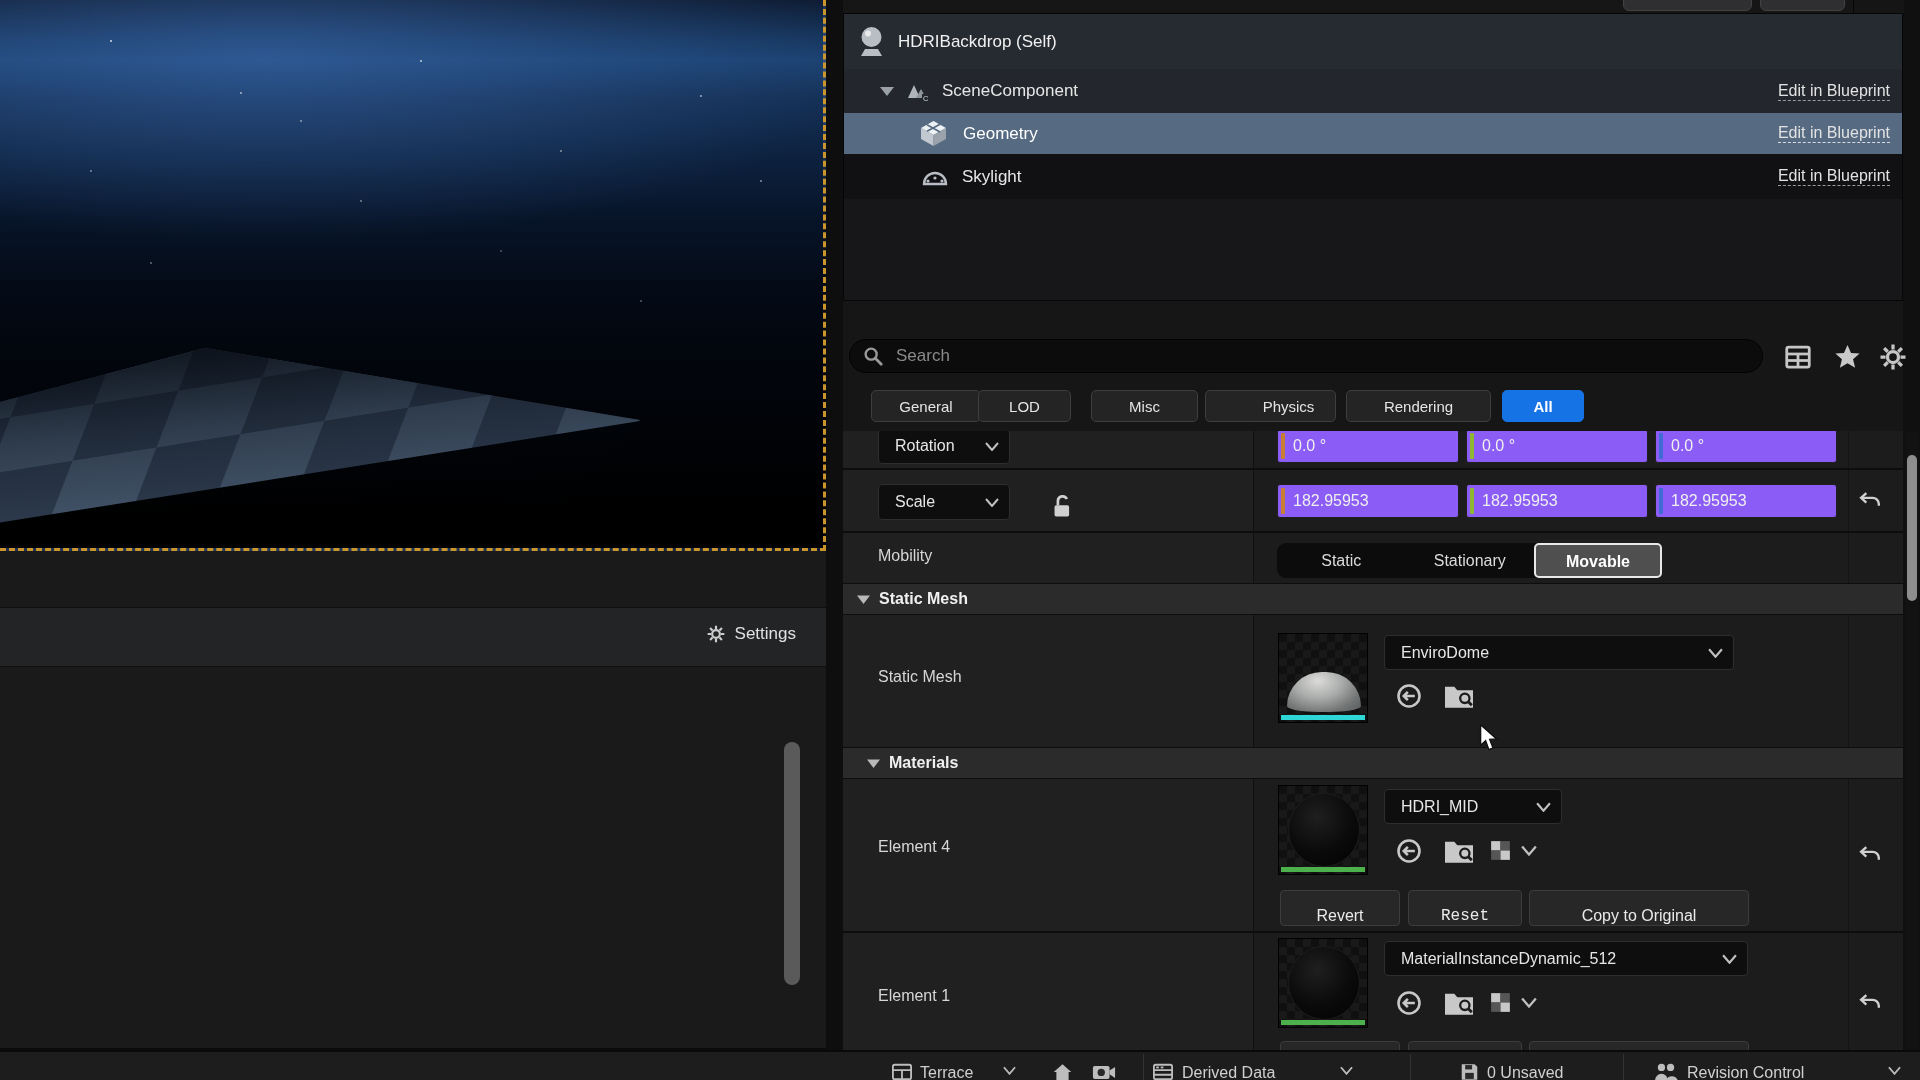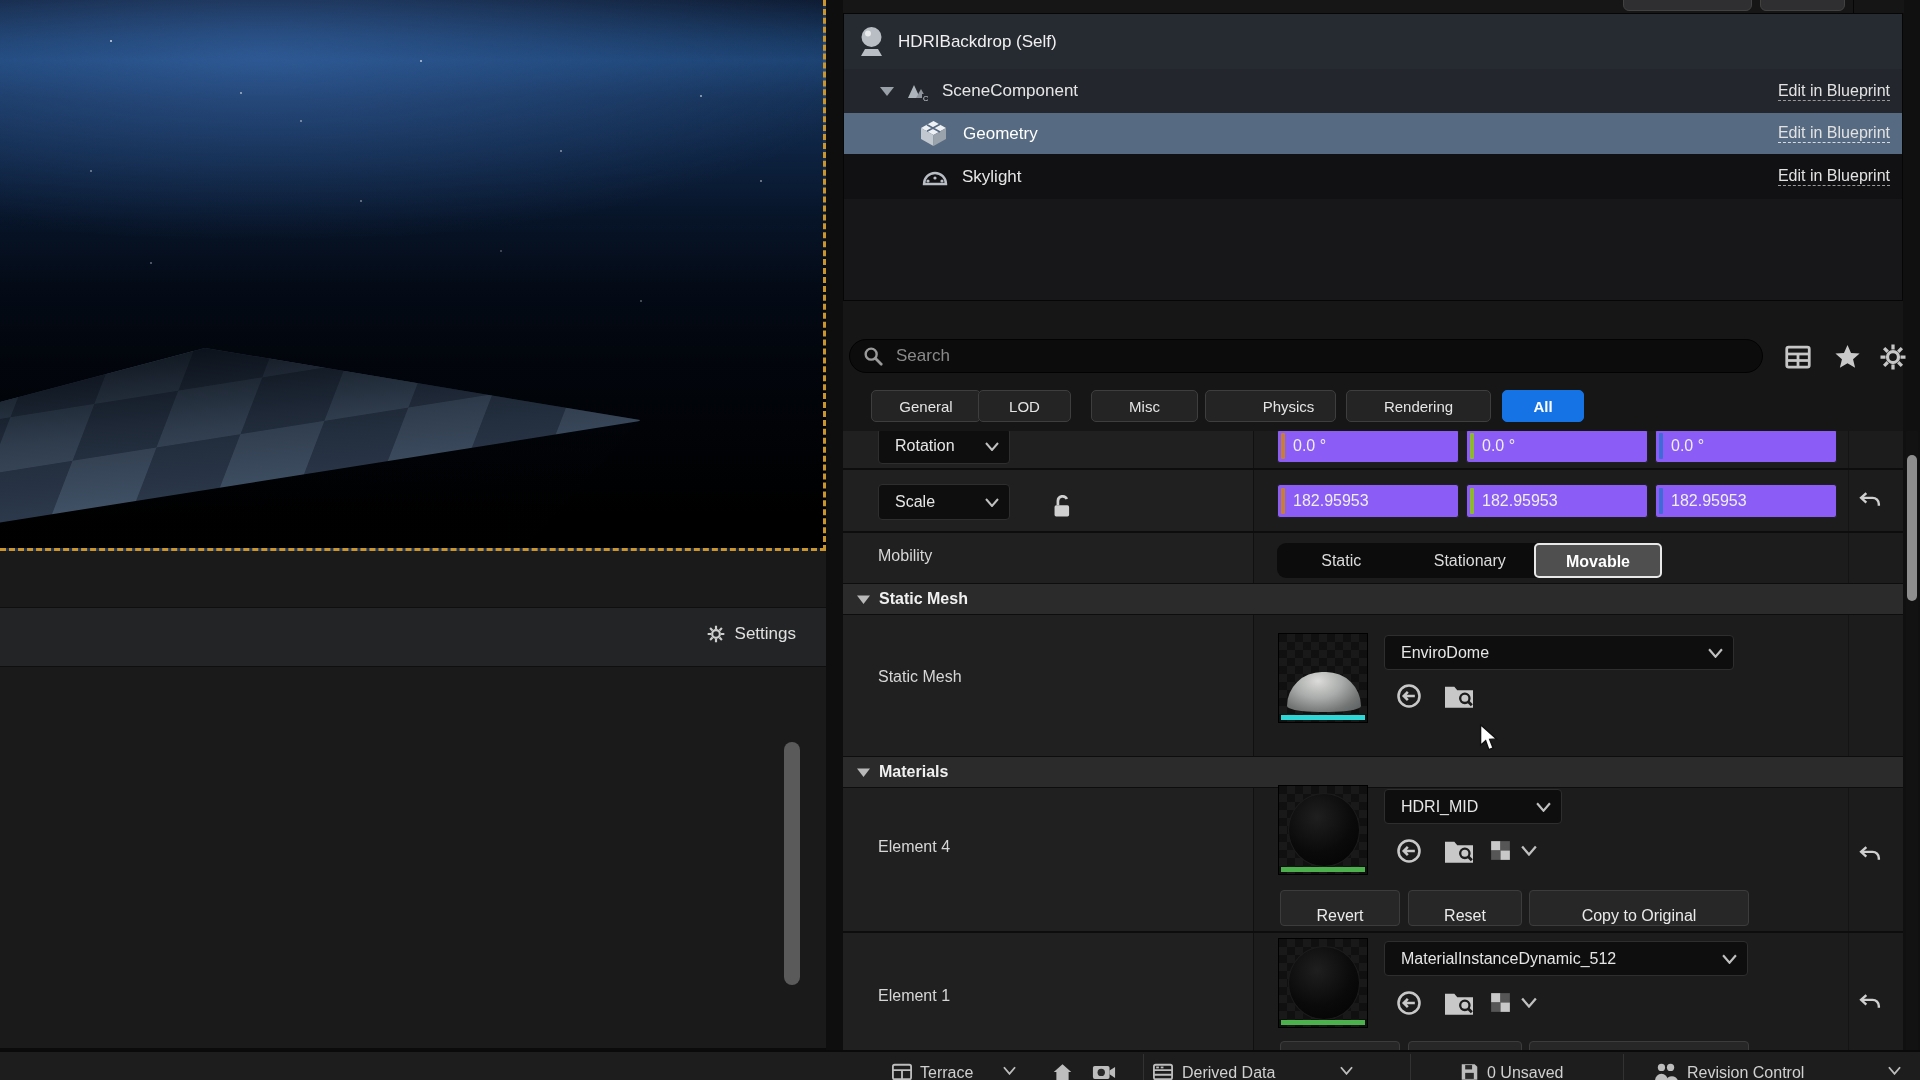--- a/index.html
+++ b/index.html
@@ -350,21 +350,21 @@
         </svg>
     </span>
     <span class="icon-btn" style="left:599px;top:251px;">
       <svg width="34" height="28" viewBox="0 0 28 24">
         <path d="M2 4 h8 l2.5 3 H26 v15 H2 Z" fill="#c8c8c8"></path>
         <circle cx="19" cy="14" r="4" fill="none" stroke="#1c1c1c" stroke-width="2"></circle>
         <line x1="22" y1="17" x2="25" y2="20" stroke="#1c1c1c" stroke-width="2.4"></line>
       </svg>
     </span>
 
-    <div class="section-hdr" style="top:325px;">
+    <div class="section-hdr" style="top:316px;padding-left:10px;">
       <span class="tri">
         <svg width="15" height="11" viewBox="0 0 15 11">
             <path d="M1 1.5 L14 1.5 L7.5 10 Z" fill="#b8b8b8"></path>
           </svg>
       </span>
       <span>Materials</span>
     </div>
 
     <span class="plabel" style="top:407px;">Element 4</span>
     <div class="thumb" style="top:354px;">
@@ -409,21 +409,21 @@
       <svg width="25" height="25" viewBox="0 0 24 24">
           <g fill="none" stroke="#cfcfcf" stroke-width="2.3">
         <path d="M8 4 L3 8.5 L8 13"></path>
             <path d="M3 8.5 H14 a6 6 0 0 1 6 6 v1.5"></path>
       </g>
         </svg>
     </span>
     <div class="btn" style="left:437px;top:459px;width:120px;">
         <span>Revert</span>
       </div>
-    <div class="btn" style="left:565px;top:459px;width:114px;">
+    <div class="btn" style="left:565px;top:459px;width:114px;font-family:Liberation Mono, monospace;">
         <span>Reset</span>
       </div>
     <div class="btn" style="left:686px;top:459px;width:220px;">
         <span>Copy to Original</span>
       </div>
     <div class="hdiv" style="top:500px;"></div>
 
     <span class="plabel" style="top:556px;">Element 1</span>
     <div class="thumb" style="top:507px;">
       <div class="sphere"></div>

